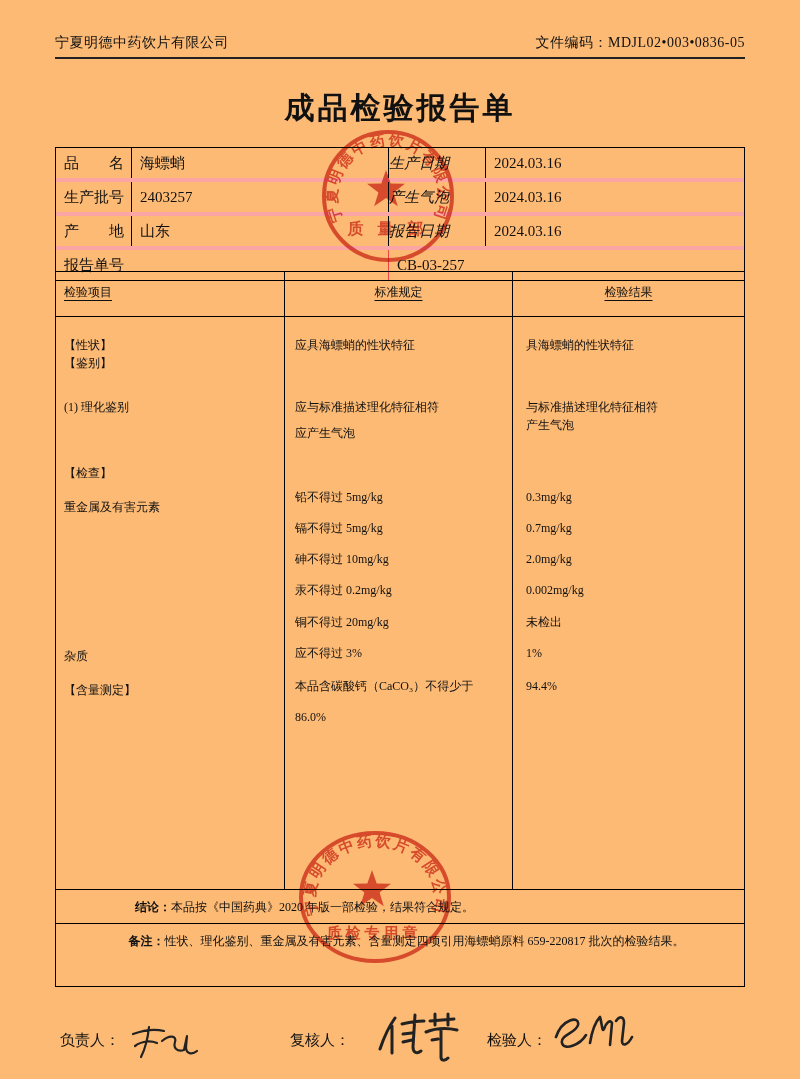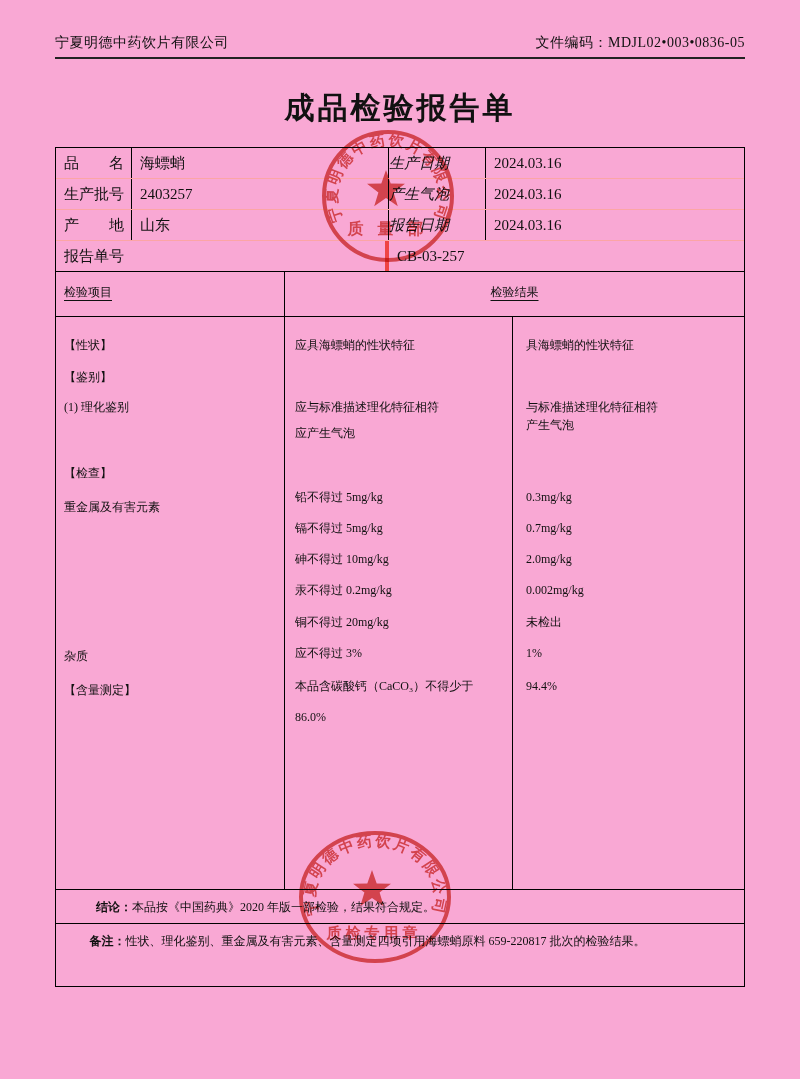--- a/index.html
+++ b/index.html
@@ -1,33 +1,33 @@
 <!DOCTYPE html>
 <html><head>
 <meta charset="utf-8">
 <style>
   html,body{margin:0;padding:0;background:#fff;}
-  .page{position:relative;width:800px;height:1079px;background:#f9a8d4;overflow:hidden;
+  .page{position:relative;width:800px;height:1079px;background:#fdba74;overflow:hidden;
         font-family:"Liberation Serif","DejaVu Serif",serif;color:#111;}
   
   .hdr{position:absolute;top:34px;left:55px;width:690px;display:flex;justify-content:space-between;
        font-size:14px;letter-spacing:.5px;}
   .hdr-rule{position:absolute;top:57px;left:55px;width:690px;height:2px;background:#222;}
   .title{position:absolute;top:88px;left:55px;width:690px;text-align:center;
          font-size:30px;font-weight:bold;letter-spacing:3px;}
   
   .t1{position:absolute;top:147px;left:55px;width:688px;border:1px solid #000;font-size:15px;}
-  .t1 .row{display:flex;height:30px;line-height:30px;border-bottom:1px solid #fca5a5;}
+  .t1 .row{display:flex;height:30px;line-height:30px;border-bottom:4px solid #fca5a5;}
   .t1 .row:last-child{border-bottom:none;}
   .cell{box-sizing:border-box;padding-left:8px;border-right:1px solid #000;white-space:nowrap;overflow:hidden;}
   .cell.last{border-right:none;flex:1;}
   .w-label{width:76px;}
   .w-value{width:257px;}
   .w-dlabel{width:97px;padding-left:0;font-style:italic;}
-  .w-merge{width:333px;border-right:4px solid #ef4444;}
+  .w-merge{width:333px;border-right:1px solid #ef4444;}
   
   .t2{position:absolute;top:271px;left:55px;width:688px;border:1px solid #000;font-size:12px;}
   .t2 .hrow{display:flex;height:44px;border-bottom:1px solid #000;}
   .t2 .hcell{box-sizing:border-box;border-right:1px solid #000;padding-top:12px;}
   .t2 .hcell:last-child{border-right:none;}
   .hc1{width:229px;padding-left:8px;}
   .hc2{width:228px;text-align:center;}
   .hc3{flex:1;text-align:center;}
   .hcell span{text-decoration:underline;text-underline-offset:4px;}
   .t2 .brow{display:flex;height:572px;border-bottom:1px solid #000;}
@@ -35,21 +35,21 @@
   .t2 .bcell:last-child{border-right:none;}
   .bc1{width:229px;}
   .bc2{width:228px;text-align:center;}
   .bc3{flex:1;}
   .ln{position:absolute;line-height:20px;white-space:nowrap;}
   .bc1 .ln{left:8px;}
   .bc2 .ln{left:10px;}
   .bc3 .ln{left:13px;}
   .concl{height:34px;line-height:34px;border-bottom:1px solid #000;padding-left:40px;box-sizing:border-box;}
   .remark{height:62px;box-sizing:border-box;padding:3px 10px 0 6px;line-height:29px;text-indent:2.3em;}
-  .blab{font-weight:bold;}
+  .blab{font-weight:bold;margin-left:39px;}
   
   .signs{position:absolute;top:1015px;left:0;width:800px;height:60px;font-size:15px;}
   .sig-label{position:absolute;top:16px;}
   .sig-svg{position:absolute;}
   .sig-svg path{fill:none;stroke:#222;stroke-linecap:round;stroke-linejoin:round;}
   
   .stamp{position:absolute;opacity:.8;mix-blend-mode:multiply;pointer-events:none;}
 </style>
 </head>
 <body>
@@ -85,26 +85,27 @@
     </div>
     <div class="row">
       <div class="cell w-merge">报告单号</div>
       <div class="cell last">CB-03-257</div>
     </div>
   </div>
 
   <div class="t2">
     <div class="hrow">
       <div class="hcell hc1"><span>检验项目</span></div>
+      <div class="hcell hc2"><span>标准规定</span></div>
       <div class="hcell hc3"><span>检验结果</span></div>
     </div>
     <div class="brow">
       <div class="bcell bc1">
         <div class="ln" style="top:18px">【性状】</div>
-        <div class="ln" style="top:50px">【鉴别】</div>
+        <div class="ln" style="top:36px">【鉴别】</div>
         <div class="ln" style="top:80px">(1) 理化鉴别</div>
         <div class="ln" style="top:146px">【检查】</div>
         <div class="ln" style="top:180px">重金属及有害元素</div>
         <div class="ln" style="top:329px">杂质</div>
         <div class="ln" style="top:363px">【含量测定】</div>
       </div>
       <div class="bcell bc2">
         <div class="ln" style="top:18px">应具海螵蛸的性状特征</div>
         <div class="ln" style="top:80px">应与标准描述理化特征相符</div>
         <div class="ln" style="top:106px">应产生气泡</div>
@@ -159,14 +160,29 @@
     <ellipse cx="80" cy="69" rx="74" ry="64" fill="none" stroke="#cf3f35" stroke-width="4"></ellipse>
     <text font-size="15" fill="#cf3f35" letter-spacing="2.5" font-weight="bold">
       <textPath href="#arcBot" startOffset="50%" text-anchor="middle">宁夏明德中药饮片有限公司</textPath>
     </text>
     <g transform="translate(77,62)">
       <polygon points="0,-20 -4.7,-6.5 -19,-6.2 -7.6,2.5 -11.8,16.2 0,8 11.8,16.2 7.6,2.5 19,-6.2 4.7,-6.5" fill="#cf3f35"></polygon>
     </g>
     <text x="79" y="110" text-anchor="middle" font-size="15" letter-spacing="4" fill="#cf3f35" font-weight="bold">质检专用章</text>
   </svg>
 
+  <div class="signs">
+    <span class="sig-label" style="left:60px">负责人：</span>
+    <svg class="sig-svg" style="left:124px;top:4px" width="80" height="48" viewBox="0 0 80 48">
+      <path stroke-width="2.2" d="M25 8 C24 18 21 30 17 38 M9 15 C20 11 32 10 40 12 M11 27 C19 21 28 22 33 24 M38 22 C46 15 53 17 51 23 C49 29 53 33 60 31 L63 17 L62 28 C62 35 68 36 73 32"></path>
+    </svg>
+    <span class="sig-label" style="left:290px">复核人：</span>
+    <svg class="sig-svg" style="left:368px;top:-8px" width="95" height="56" viewBox="0 0 95 56">
+      <path stroke-width="3" d="M12 42 C16 30 22 18 27 11 M24 19 L24 46 M34 17 C42 15 50 14 56 14 M47 8 L45 40 C45 46 49 47 53 44 M35 27 L44 26 M35 35 L44 33"></path>
+      <path stroke-width="3" d="M62 14 L86 12 M67 7 L67 18 M80 7 L80 18 M58 25 C68 21 80 21 89 23 M73 23 L73 50 C73 54 77 54 80 51 M64 33 L70 32"></path>
+    </svg>
+    <span class="sig-label" style="left:487px">检验人：</span>
+    <svg class="sig-svg" style="left:548px;top:-10px" width="100" height="56" viewBox="0 0 100 56">
+      <path stroke-width="2.6" d="M8 32 C14 14 32 10 30 20 C28 28 12 30 14 38 C16 46 32 40 38 30 M42 38 C44 26 48 16 52 12 C54 18 54 28 56 24 C58 18 62 14 64 18 L62 40 M68 16 C72 10 76 12 76 18 L74 36 C74 42 80 40 84 32"></path>
+    </svg>
+  </div>
 
 </div>
 
 </body></html>

